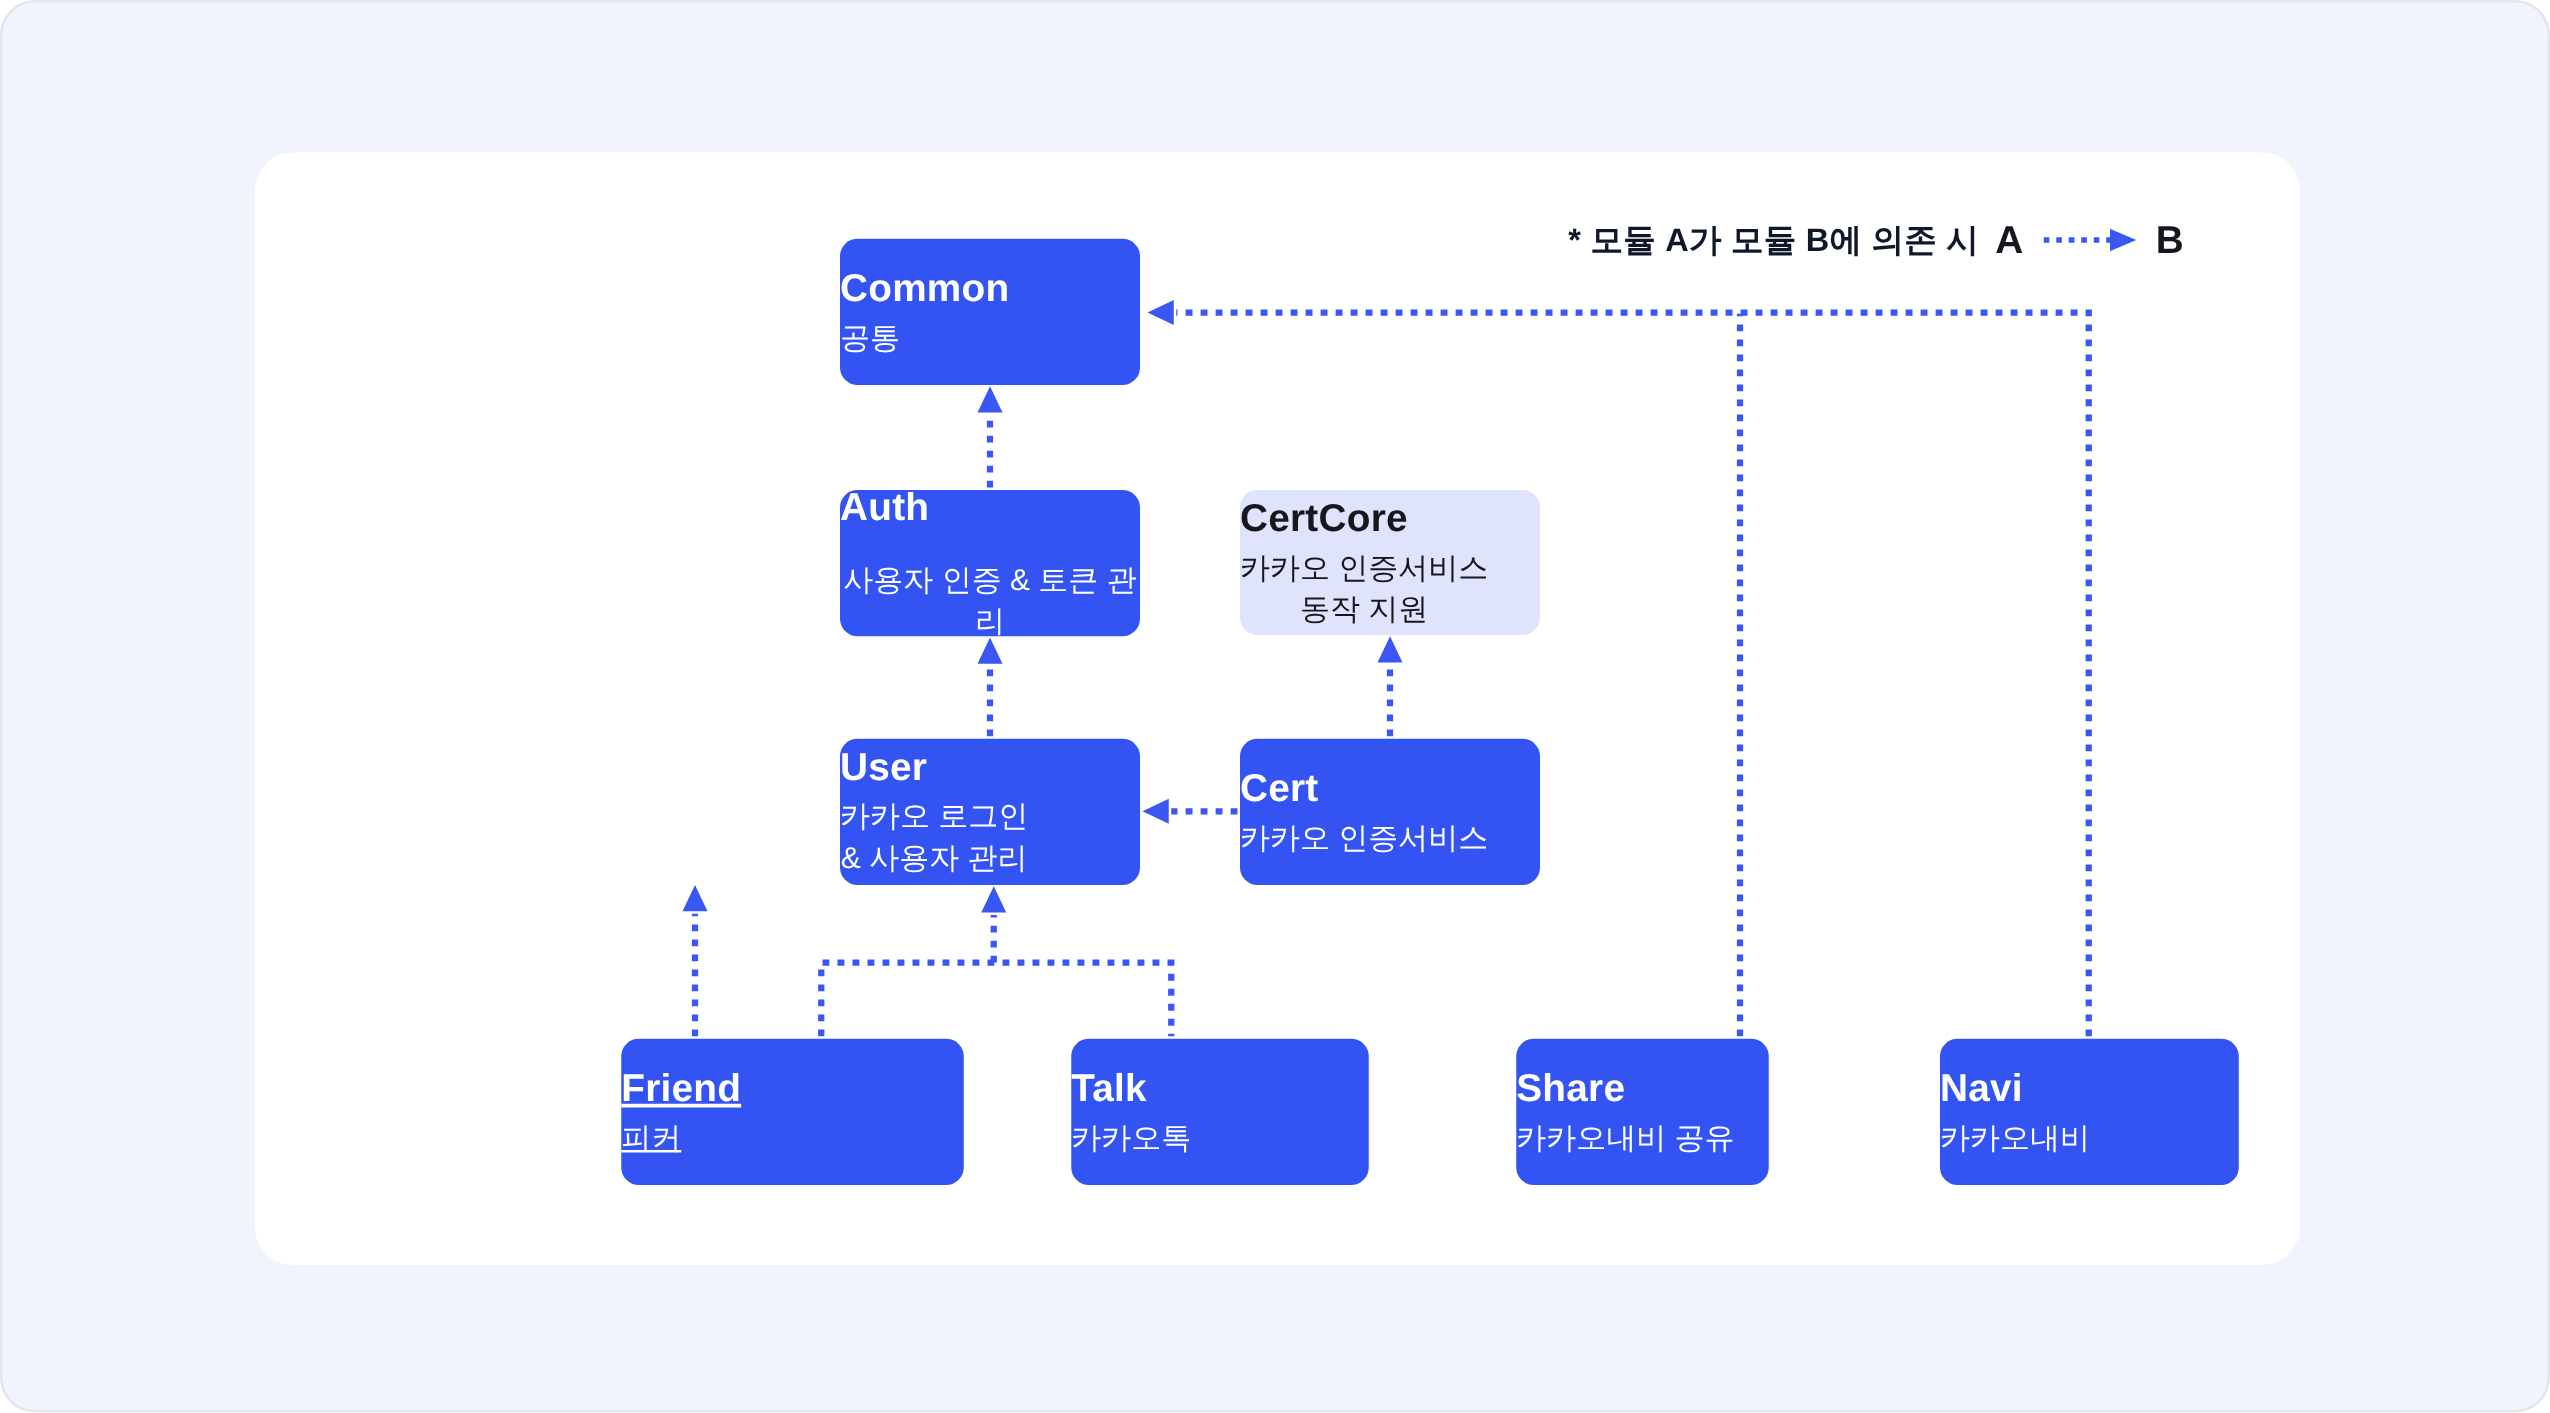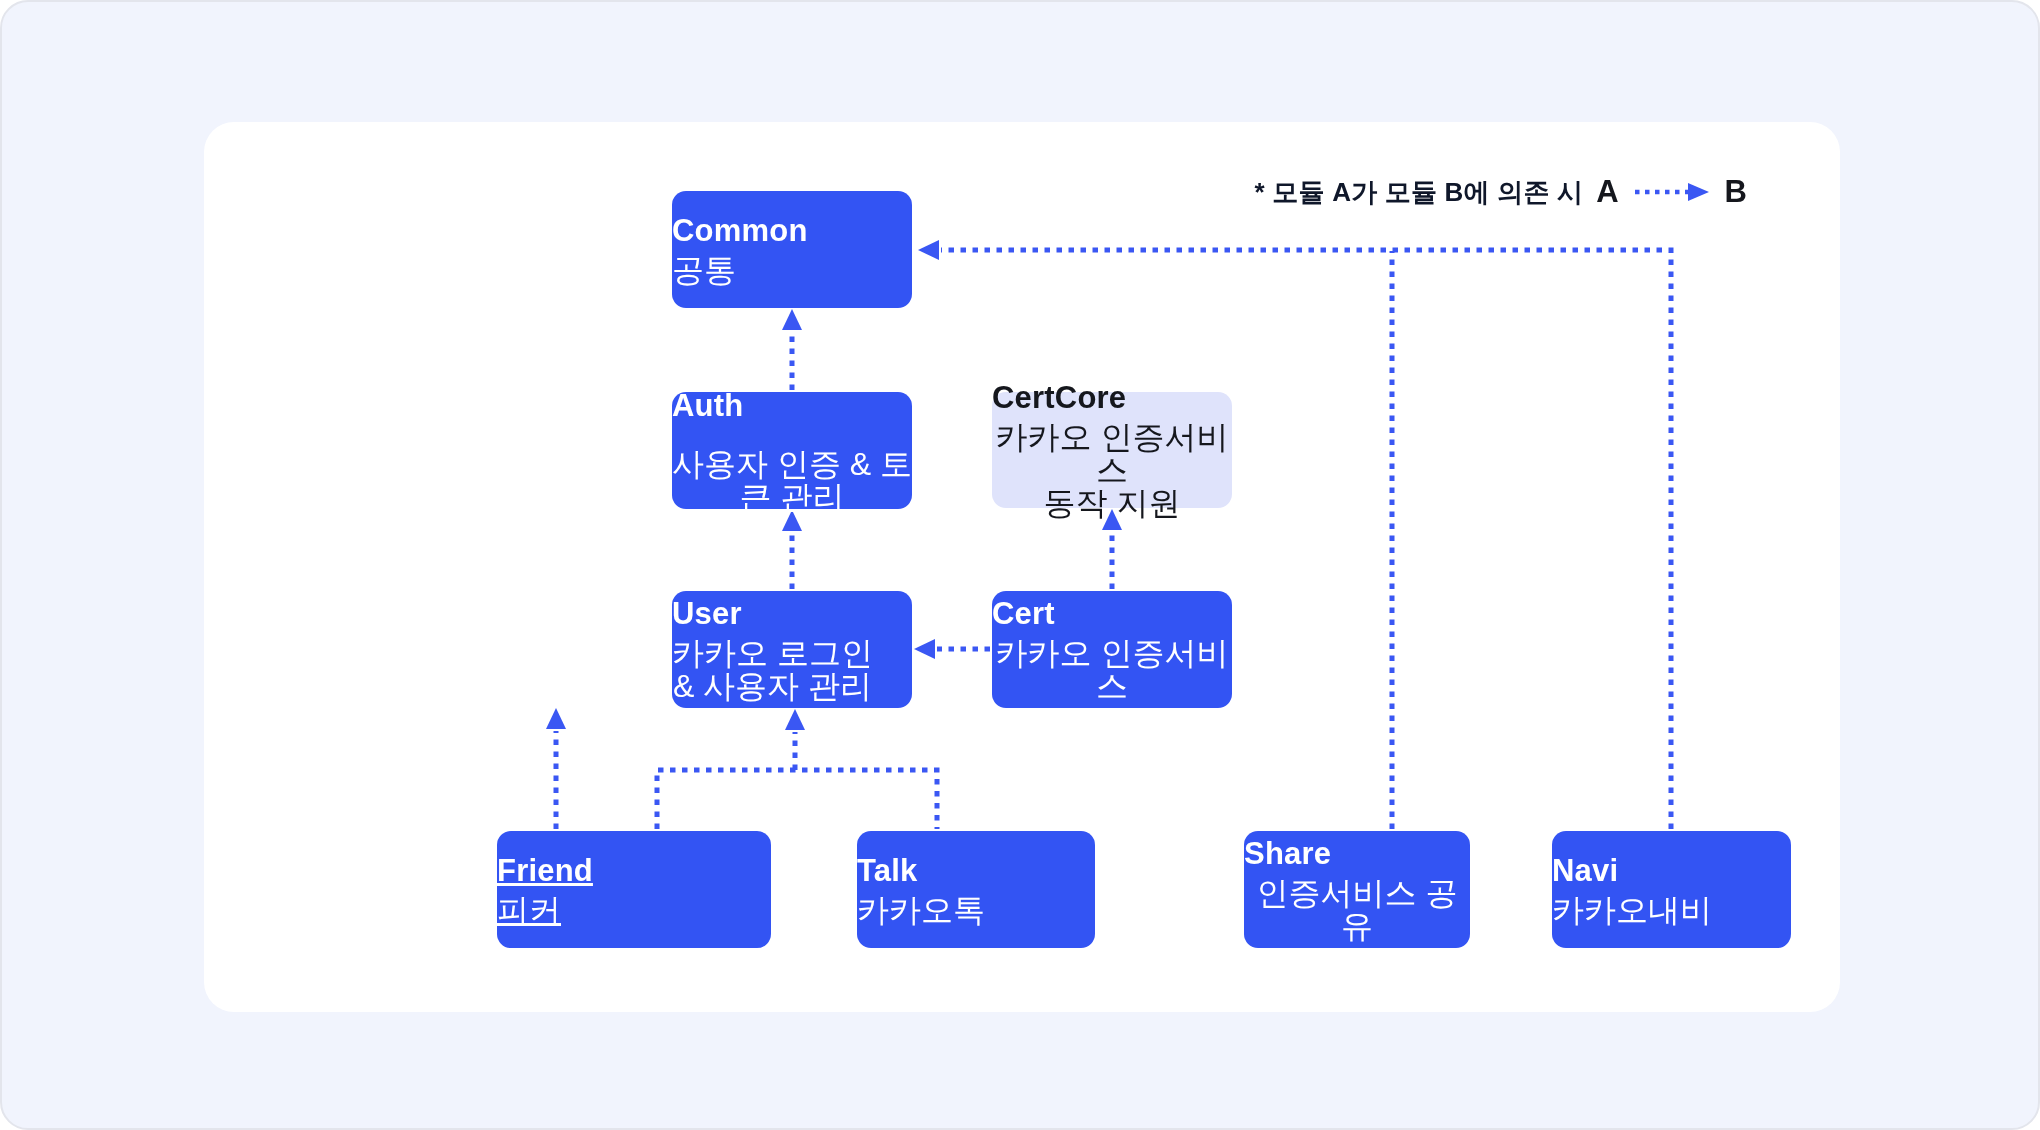--- a/index.html
+++ b/index.html
@@ -31,40 +31,40 @@
     border-radius: 14px;
     display: flex; flex-direction: column;
     align-items: flex-start; justify-content: center;
     text-align: center;
     gap: 5px;
   }
   .module.primary { background: #3354f3; color: #ffffff; }
   .module.core    { background: #dfe3fb; color: #15171d; }
 
   .module .title    { font-size: 31px; font-weight: 700; letter-spacing: .2px; }
-  .module .subtitle { font-size: 32px; font-weight: 500; line-height: 33px; white-space: pre-line; }
+  .module .subtitle { font-size: 24px; font-weight: 500; line-height: 33px; white-space: pre-line; }
 
   .legend {
     position: absolute;
     top: 50px; right: 93px; height: 40px;
     display: flex; align-items: center; gap: 13px;
   }
   .legend .note { font-size: 26px; font-weight: 600; color: #0f172a; letter-spacing: .2px; }
   .legend .ab   { font-size: 31px; font-weight: 700; color: #15171d; }
 
   
   .pos-common     { left: 468px;  top: 69px;  }
   .pos-auth       { left: 468px;  top: 270px; gap: 24px; }
   .pos-certcore   { left: 788px;  top: 270px; height: 116px; }
   .pos-friendcore { left: 148px;  top: 469px; height: 116px; }
   .pos-user       { left: 468px;  top: 469px; }
   .pos-cert       { left: 788px;  top: 469px; }
   .pos-friend     { left: 293px;  top: 709px; width: 274px; text-decoration: underline; }
   .pos-talk       { left: 653px;  top: 709px; width: 238px; }
-  .pos-share      { left: 1040px; top: 709px; width: 226px; }
+  .pos-share      { left: 1009px; top: 709px; width: 202px; }
   .pos-navi       { left: 1348px; top: 709px; width: 239px; }
 </style>
 </head>
 <body>
 
 <div class="frame">
   <div class="card">
 
     <svg class="wires" viewBox="0 0 1636 890">
       <g stroke="#3a57f3" stroke-width="5" fill="none" stroke-dasharray="5.5 6.5">
@@ -132,21 +132,21 @@
       <div class="subtitle">피커</div>
     </div>
 
     <div class="module primary pos-talk">
       <div class="title">Talk</div>
       <div class="subtitle">카카오톡</div>
     </div>
 
     <div class="module primary pos-share">
       <div class="title">Share</div>
-      <div class="subtitle">인증서비스 공유</div>
+      <div class="subtitle">카카오내비 공유</div>
     </div>
 
     <div class="module primary pos-navi">
       <div class="title">Navi</div>
       <div class="subtitle">카카오내비</div>
     </div>
 
   </div>
 </div>
 

